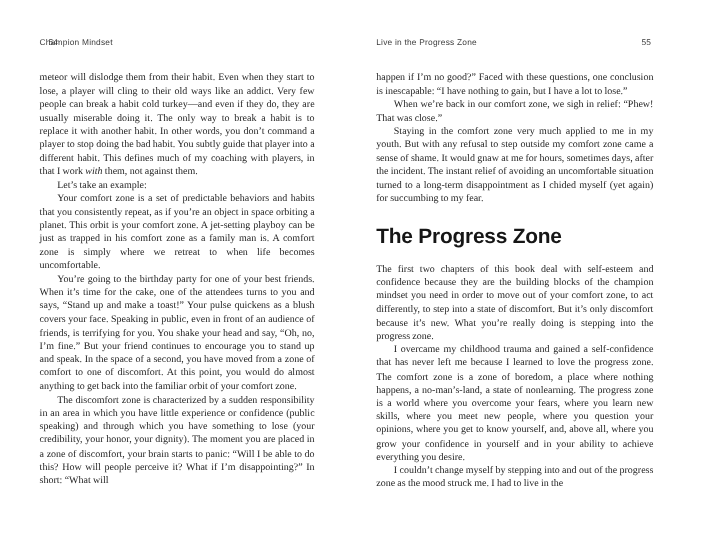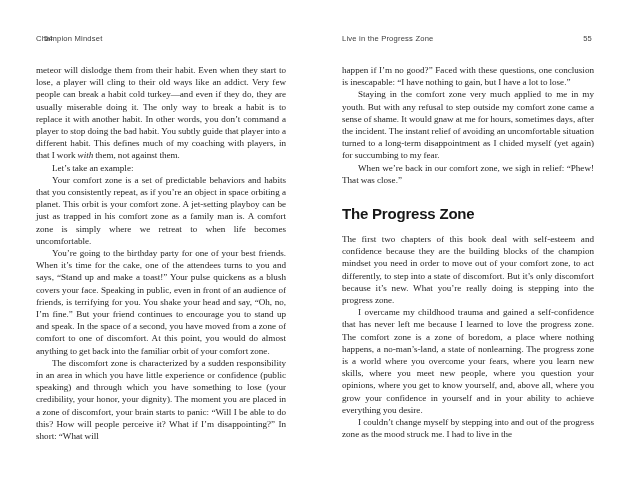--- a/index.html
+++ b/index.html
@@ -51,21 +51,21 @@
     -webkit-hyphens: auto;
     word-spacing: -0.2px;
   }
   .body-text p.ind { text-indent: 16px; }
   .body-text em { font-style: italic; }
 
   h2.section-heading {
     margin: 19px 0 11px 0;
     font-family: "Liberation Sans", sans-serif;
     font-weight: 600;
-    font-size: 15px;
+    font-size: 19px;
     letter-spacing: -0.2px;
     color: #161616;
   }
 </style>
 </head>
 <body>
 
 <div class="spread">
 
   <div class="page left">
@@ -82,22 +82,22 @@
     </div>
   </div>
 
   <div class="page right">
     <div class="running-head">
       <span class="rh-title">Live in the Progress Zone</span>
       <span class="pn">55</span>
     </div>
     <div class="body-text">
       <p class="cont">happen if I’m no good?” Faced with these questions, one conclusion is inescapable: “I have nothing to gain, but I have a lot to lose.”</p>
+      <p class="ind">When we’re back in our comfort zone, we sigh in relief: “Phew! That was close.”</p>
       <p class="ind">Staying in the comfort zone very much applied to me in my youth. But with any refusal to step outside my comfort zone came a sense of shame. It would gnaw at me for hours, sometimes days, after the incident. The instant relief of avoiding an uncomfortable situation turned to a long-term disappointment as I chided myself (yet again) for succumbing to my fear.</p>
-      <p class="ind">When we’re back in our comfort zone, we sigh in relief: “Phew! That was close.”</p>
       <h2 class="section-heading">The Progress Zone</h2>
       <p class="cont">The first two chapters of this book deal with self-esteem and confidence because they are the building blocks of the champion mindset you need in order to move out of your comfort zone, to act differently, to step into a state of discomfort. But it’s only discomfort because it’s new. What you’re really doing is stepping into the progress zone.</p>
       <p class="ind">I overcame my childhood trauma and gained a self-confidence that has never left me because I learned to love the progress zone. The comfort zone is a zone of boredom, a place where nothing happens, a no-man’s-land, a state of nonlearning. The progress zone is a world where you overcome your fears, where you learn new skills, where you meet new people, where you question your opinions, where you get to know yourself, and, above all, where you grow your confidence in yourself and in your ability to achieve everything you desire.</p>
       <p class="ind">I couldn’t change myself by stepping into and out of the progress zone as the mood struck me. I had to live in the</p>
     </div>
   </div>
 
 </div>
 
 </body></html>

